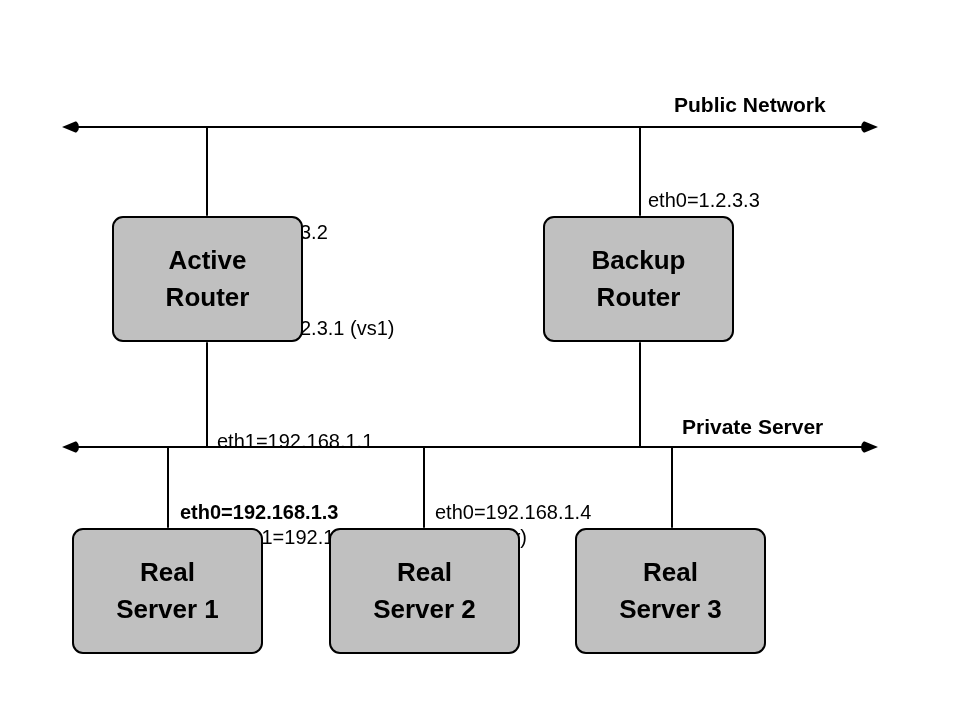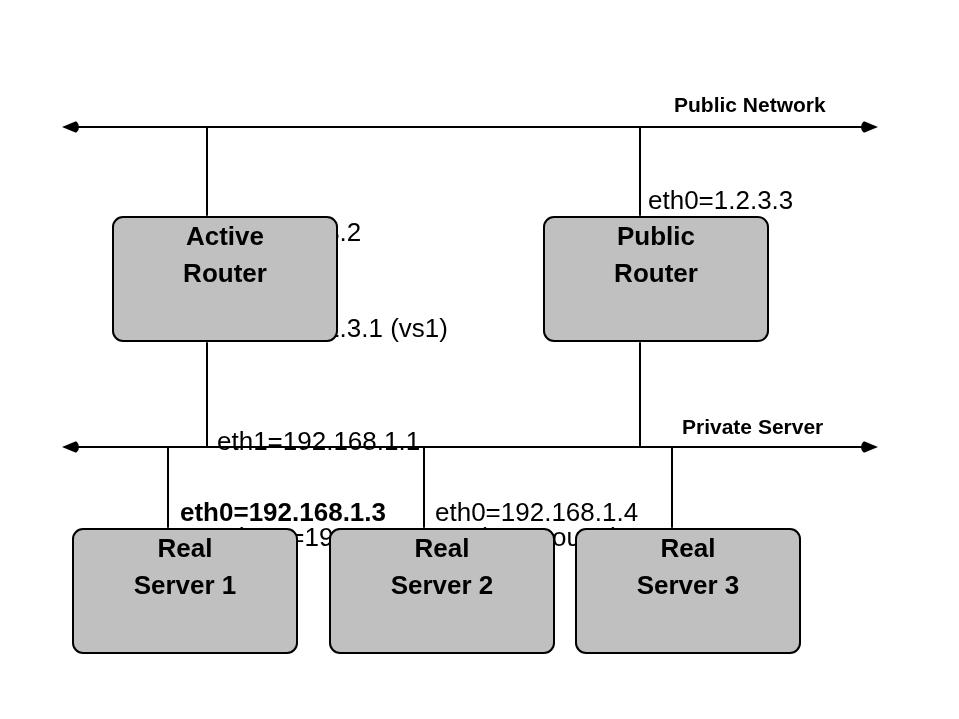--- a/index.html
+++ b/index.html
@@ -18,35 +18,35 @@
   .vline { position: absolute; width: 2px; background: #000000; }
 
   
   .arrow { position: absolute; width: 0; height: 0; }
   .arrow-left  { border-top: 7px solid transparent; border-bottom: 7px solid transparent; border-right: 17px solid #000000; }
   .arrow-right { border-top: 7px solid transparent; border-bottom: 7px solid transparent; border-left: 17px solid #000000; }
 
   
   .node {
     position: absolute;
-    width: 226px; height: 126px;
+    width: 191px; height: 126px;
     background: #c0c0c0;
     border: 2px solid #000000;
     display: flex; flex-direction: column;
-    align-items: center; 
+    align-items: center; justify-content: center;
     text-align: center;
     font-weight: bold;
     font-size: 26px;
     line-height: 37px;
   }
 
   
   .iface {
     position: absolute;
-    font-size: 26px;
+    font-size: 20px;
     line-height: 32px;
     white-space: pre;
   }
 
   
   .netlabel {
     position: absolute;
     font-weight: bold;
     font-size: 21px;
     white-space: pre;
@@ -69,21 +69,21 @@
     <span style="display:block">eth0=1.2.3.2</span>
     <span style="display:block">eth0:1=1.2.3.1 (vs1)</span>
   </div>
   <div class="iface" style="left:648px; top:184px;">eth0=1.2.3.3</div>
 
   <div class="node" style="left:112px; top:216px;">
     <span>Active</span>
     <span>Router</span>
   </div>
   <div class="node" style="left:543px; top:216px;">
-    <span>Public</span>
+    <span>Backup</span>
     <span>Router</span>
   </div>
 
   <div class="vline" style="left:206px; top:342px; height:105px;"></div>
   <div class="vline" style="left:639px; top:342px; height:105px;"></div>
 
   <div class="iface" style="left:217px; top:361px;">
     <span style="display:block">eth1=192.168.1.1</span>
     <span style="display:block">eth1:1=192.168.1.254 (NAT router)</span>
   </div>

